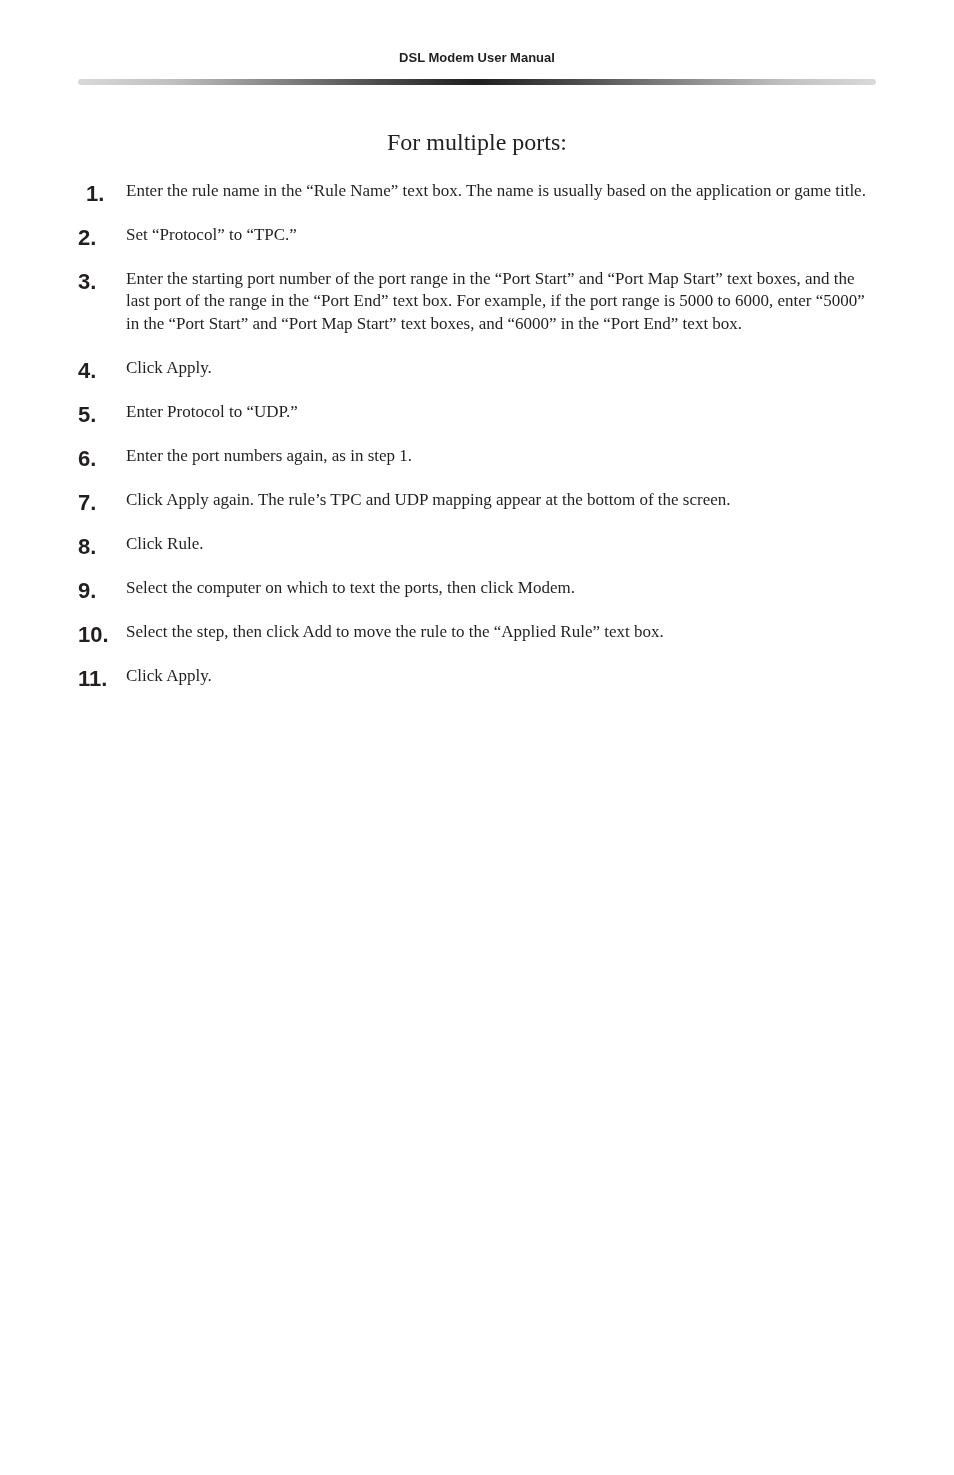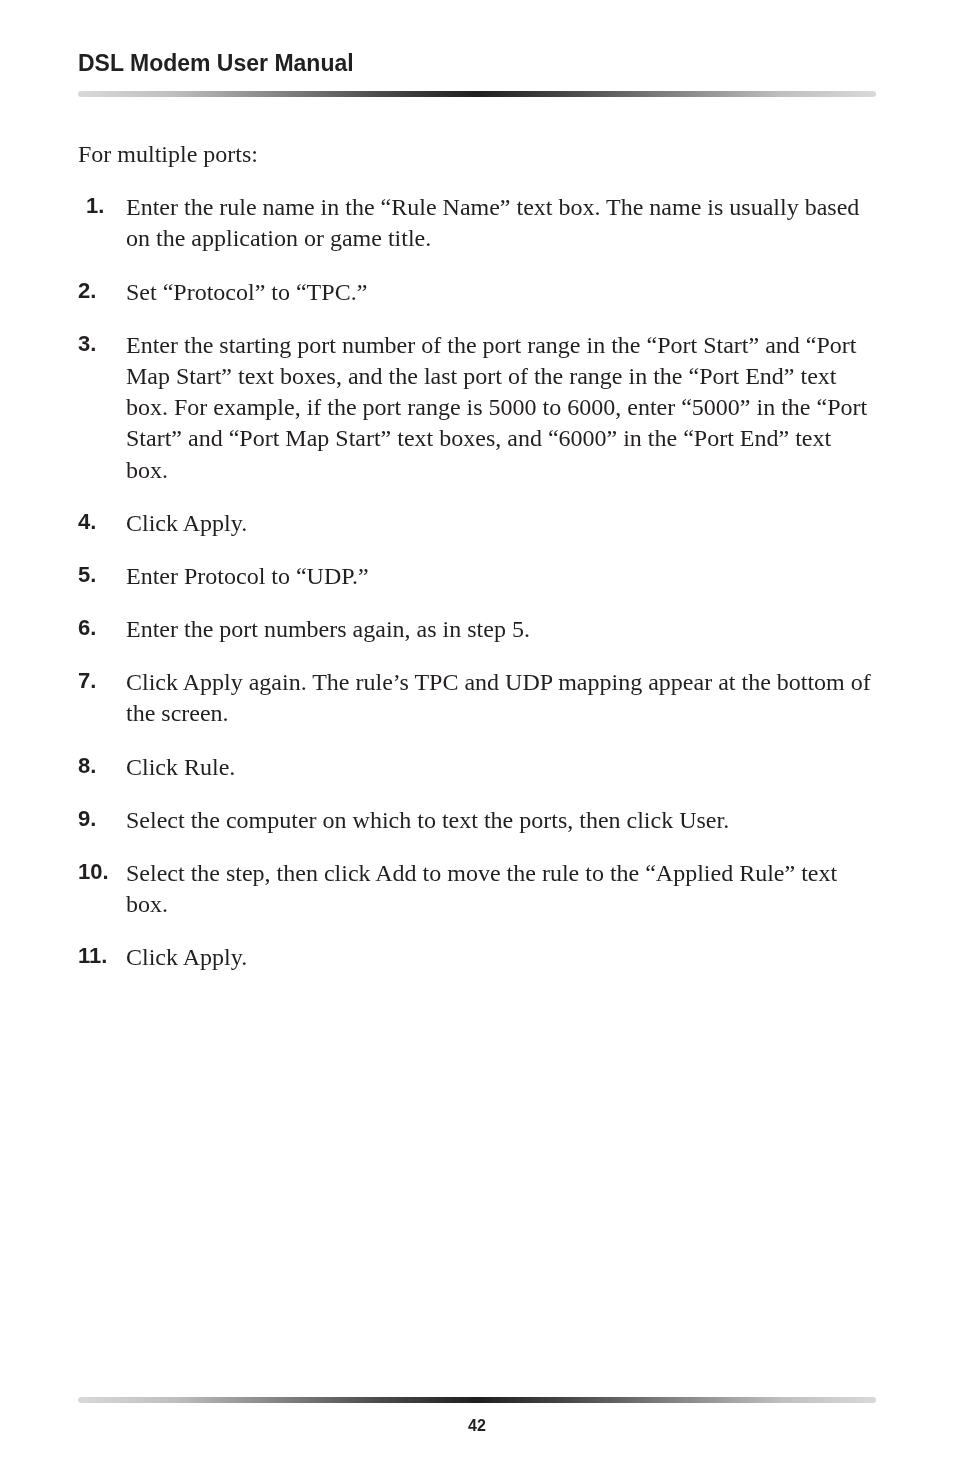--- a/index.html
+++ b/index.html
@@ -12,50 +12,52 @@
   }
   .page {
     width: 954px;
     height: 1475px;
     padding: 50px 78px 0 78px;
     position: relative;
   }
   .header-title {
     font-family: "Myriad Pro", "Helvetica Neue", Arial, sans-serif;
     font-weight: 700;
-    font-size: 23px;
+    font-size: 13px;
+    text-align: center;
     color: #231f20;
     margin-bottom: 14px;
   }
   .divider {
     height: 6px;
     width: 100%;
     background: linear-gradient(to right,
       #d9d9d9 0%, #bfbfbf 12%, #4a4a4a 38%, #1f1f1f 50%,
       #4a4a4a 62%, #bfbfbf 88%, #d9d9d9 100%);
     border-radius: 3px;
     margin-bottom: 42px;
   }
   .intro {
     font-size: 24px;
     line-height: 1.3;
     margin-bottom: 22px;
     color: #231f20;
+    text-align: center;
   }
   ol.steps {
     list-style: none;
     counter-reset: step;
     padding-left: 0;
   }
   ol.steps > li {
     counter-increment: step;
     position: relative;
     padding-left: 48px;
     margin-bottom: 22px;
-    font-size: 24px;
+    font-size: 17px;
     line-height: 1.3;
     color: #231f20;
     margin-top: 20px;
   }
   ol.steps > li::before {
     content: counter(step) ".";
     position: absolute;
     left: 0;
     top: 0;
     font-family: "Myriad Pro", "Helvetica Neue", Arial, sans-serif;
@@ -97,26 +99,22 @@
   <div class="divider"></div>
 
   <p class="intro">For multiple ports:</p>
 
   <ol class="steps">
       <li class="indent-first"><span>Enter the rule name in the “Rule Name” text box. The name is usually based on the application or game title.</span></li>
       <li><span>Set “Protocol” to “TPC.”</span></li>
       <li><span>Enter the starting port number of the port range in the “Port Start” and “Port Map Start” text boxes, and the last port of the range in the “Port End” text box. For example, if the port range is 5000 to 6000, enter “5000” in the “Port Start” and “Port Map Start” text boxes, and “6000” in the “Port End” text box.</span></li>
       <li><span>Click </span><span class="b">Apply</span><span>.</span></li>
       <li><span>Enter Protocol to “UDP.”</span></li>
-      <li><span>Enter the port numbers again, as in step 5.</span></li>
+      <li><span>Enter the port numbers again, as in step 1.</span></li>
       <li><span>Click </span><span class="b">Apply</span><span> again. The rule’s TPC and UDP mapping appear at the bottom of the screen.</span></li>
       <li><span>Click </span><span class="b">Rule</span><span>.</span></li>
-      <li><span>Select the computer on which to text the ports, then click </span><span class="b">User</span><span>.</span></li>
+      <li><span>Select the computer on which to text the ports, then click </span><span class="b">Modem</span><span>.</span></li>
       <li><span>Select the step, then click </span><span class="b">Add</span><span> to move the rule to the “Applied Rule” text box.</span></li>
       <li><span>Click </span><span class="b">Apply</span><span>.</span></li>
     </ol>
 
-  <div class="footer">
-    <div class="divider"></div>
-    <div class="page-number">42</div>
-  </div>
 
 </div>
 
 </body></html>

